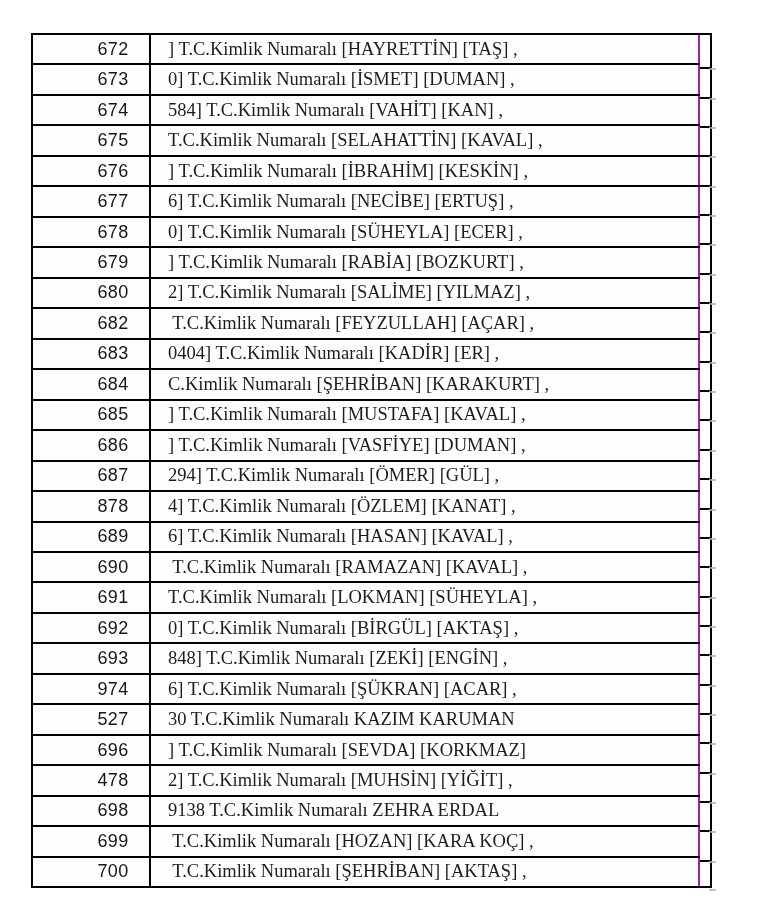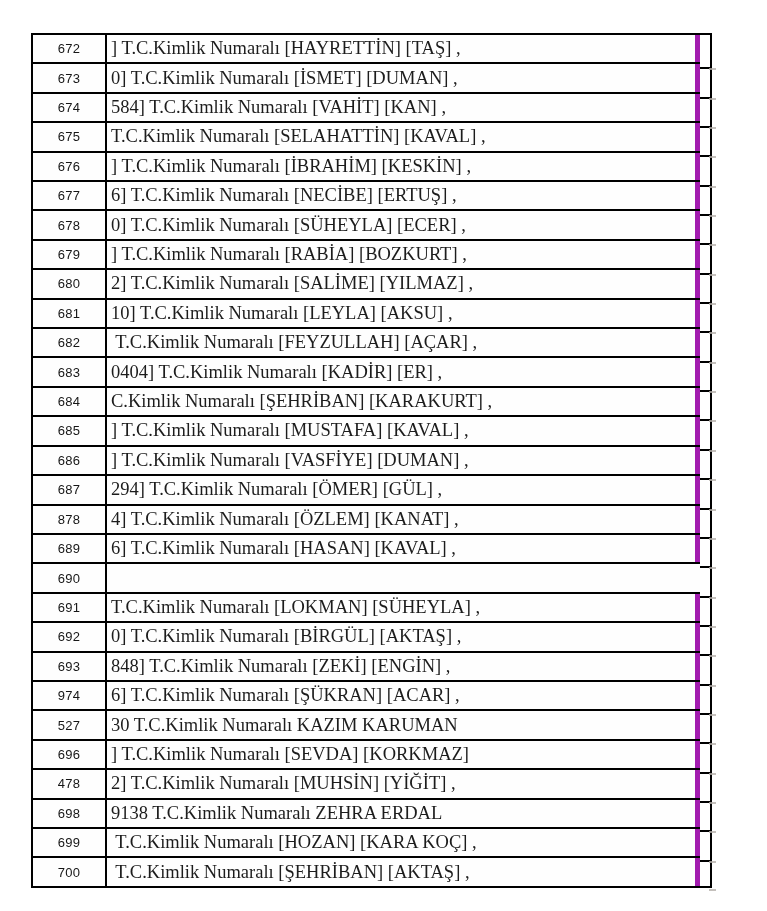--- a/index.html
+++ b/index.html
@@ -44,33 +44,34 @@
   .row:last-child { border-bottom: none; }
   .num {
     width: 74px;
     flex: 0 0 74px;
     border-right: 2px solid #000;
     box-sizing: border-box;
     display: flex;
     align-items: center;
     justify-content: center;
     font-family: "Liberation Sans", sans-serif;
-    font-size: 13px;
+    font-size: 18px;
     color: #161616;
     letter-spacing: 0.3px;
+    margin-left: 44px;
   }
   .txt {
     flex: 1 1 auto;
     min-width: 0;
-    border-right: 5px solid #a21caf;
+    border-right: 2px solid #a21caf;
     box-sizing: border-box;
     display: flex;
     align-items: center;
     overflow: hidden;
-    padding-left: 4px;
+    padding-left: 17px;
     font-family: "Liberation Serif", serif;
     font-size: 18.5px;
     color: #1c1c1c;
     white-space: pre;
   }
   
   .strip {
     position: absolute;
     top: 0;
     right: 0;
@@ -130,24 +131,20 @@
         </div>
         <div class="row">
           <div class="num">679</div>
           <div class="txt">] T.C.Kimlik Numaralı [RABİA] [BOZKURT] ,</div>
         </div>
         <div class="row">
           <div class="num">680</div>
           <div class="txt">2] T.C.Kimlik Numaralı [SALİME] [YILMAZ] ,</div>
         </div>
         <div class="row">
-          <div class="num">681</div>
-          <div class="txt">10] T.C.Kimlik Numaralı [LEYLA] [AKSU] ,</div>
-        </div>
-        <div class="row">
           <div class="num">682</div>
           <div class="txt"> T.C.Kimlik Numaralı [FEYZULLAH] [AÇAR] ,</div>
         </div>
         <div class="row">
           <div class="num">683</div>
           <div class="txt">0404] T.C.Kimlik Numaralı [KADİR] [ER] ,</div>
         </div>
         <div class="row">
           <div class="num">684</div>
           <div class="txt">C.Kimlik Numaralı [ŞEHRİBAN] [KARAKURT] ,</div>
@@ -167,20 +164,21 @@
         <div class="row">
           <div class="num">878</div>
           <div class="txt">4] T.C.Kimlik Numaralı [ÖZLEM] [KANAT] ,</div>
         </div>
         <div class="row">
           <div class="num">689</div>
           <div class="txt">6] T.C.Kimlik Numaralı [HASAN] [KAVAL] ,</div>
         </div>
         <div class="row">
           <div class="num">690</div>
+          <div class="txt"> T.C.Kimlik Numaralı [RAMAZAN] [KAVAL] ,</div>
         </div>
         <div class="row">
           <div class="num">691</div>
           <div class="txt">T.C.Kimlik Numaralı [LOKMAN] [SÜHEYLA] ,</div>
         </div>
         <div class="row">
           <div class="num">692</div>
           <div class="txt">0] T.C.Kimlik Numaralı [BİRGÜL] [AKTAŞ] ,</div>
         </div>
         <div class="row">

